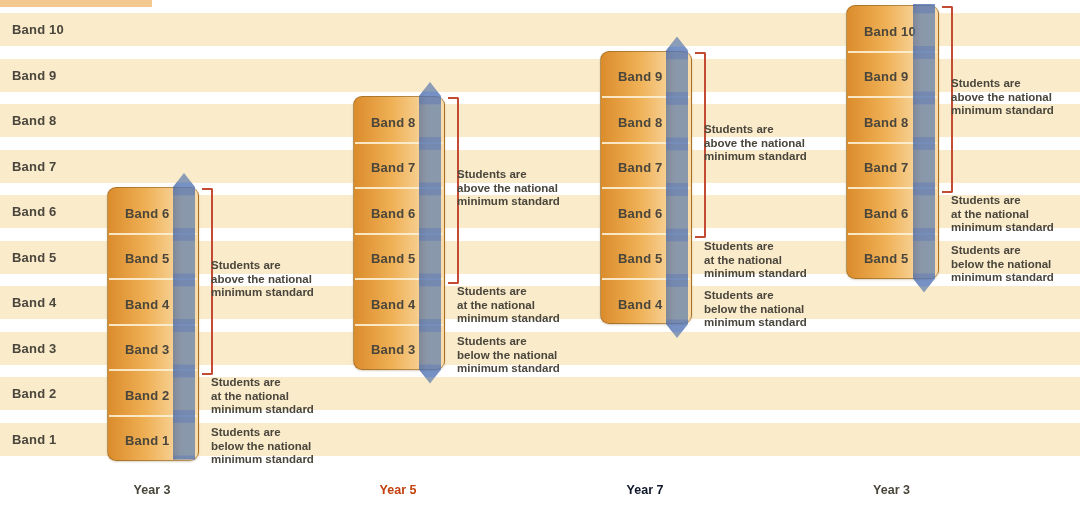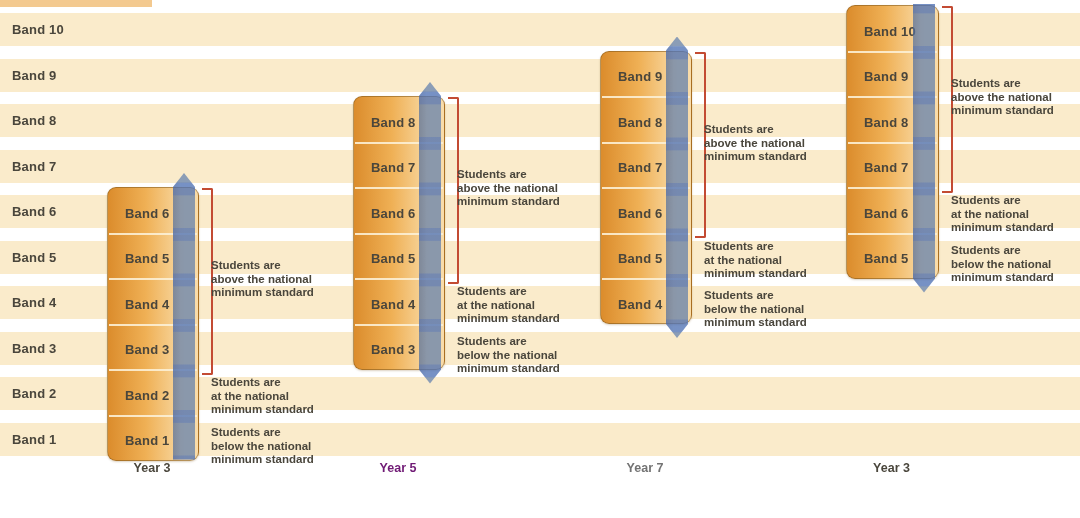--- a/index.html
+++ b/index.html
@@ -24,21 +24,21 @@
     font-size:13px;font-weight:bold;letter-spacing:.2px;white-space:nowrap;
   }
   .cell-divider{position:absolute;left:1px;right:1px;height:2px;background:rgba(252,240,213,.9);}
   .arrow{position:absolute;}
   .bracket{position:absolute;width:9px;border-style:solid;border-width:2px 2px 2px 0;border-radius:0 2px 2px 0;background:transparent;}
   .note{
     position:absolute;width:132px;
     font-size:11.5px;line-height:13.5px;font-weight:bold;
   }
   .year-label{
-    position:absolute;top:461px;width:120px;text-align:center;
+    position:absolute;top:483px;width:120px;text-align:center;
     font-size:12.5px;font-weight:bold;
   }
 </style>
 </head>
 <body>
 
 <div id="stage">
   <div id="top-partial" style="background: rgb(243, 201, 143);"></div>
   <div id="stripes">
       <div class="stripe" style="top: 13px; background: rgb(250, 235, 203);">
@@ -130,21 +130,21 @@
         <div class="note" style="left: 457px; top: 285px; color: rgb(74, 70, 60);">
           <div>Students are</div>
           <div>at the national</div>
           <div>minimum standard</div>
         </div>
         <div class="note" style="left: 457px; top: 335px; color: rgb(74, 70, 60);">
           <div>Students are</div>
           <div>below the national</div>
           <div>minimum standard</div>
         </div>
-        <div class="year-label" style="left: 338px; color: #701a75;">Year 5</div>
+        <div class="year-label" style="left: 338px; color: #c2410c;">Year 5</div>
       </div>
       <div>
         <div class="band-box" style="left: 600px; top: 50.5px; width: 90px; height: 271.5px; background: linear-gradient(90deg, rgb(219, 140, 44) 0%, rgb(239, 176, 85) 42%, rgb(249, 220, 169) 86%, rgb(249, 220, 169) 100%);">
           <div class="cell-label" style="top: 24.5px; color: rgb(74, 70, 60);">Band 9</div>
           <div class="cell-label" style="top: 70px; color: rgb(74, 70, 60);">Band 8</div>
           <div class="cell-divider" style="top: 44.5px;"></div>
           <div class="cell-label" style="top: 115.5px; color: rgb(74, 70, 60);">Band 7</div>
           <div class="cell-divider" style="top: 90px;"></div>
           <div class="cell-label" style="top: 161px; color: rgb(74, 70, 60);">Band 6</div>
           <div class="cell-divider" style="top: 135.5px;"></div>
@@ -163,21 +163,21 @@
         <div class="note" style="left: 704px; top: 240px; color: rgb(74, 70, 60);">
           <div>Students are</div>
           <div>at the national</div>
           <div>minimum standard</div>
         </div>
         <div class="note" style="left: 704px; top: 289px; color: rgb(74, 70, 60);">
           <div>Students are</div>
           <div>below the national</div>
           <div>minimum standard</div>
         </div>
-        <div class="year-label" style="left: 585px; color: #737373;">Year 7</div>
+        <div class="year-label" style="left: 585px; color: #0f172a;">Year 7</div>
       </div>
       <div>
         <div class="band-box" style="left: 846px; top: 5px; width: 91px; height: 271.5px; background: linear-gradient(90deg, rgb(219, 140, 44) 0%, rgb(239, 176, 85) 42%, rgb(249, 220, 169) 86%, rgb(249, 220, 169) 100%);">
           <div class="cell-label" style="top: 24.5px; color: rgb(74, 70, 60);">Band 10</div>
           <div class="cell-label" style="top: 70px; color: rgb(74, 70, 60);">Band 9</div>
           <div class="cell-divider" style="top: 44.5px;"></div>
           <div class="cell-label" style="top: 115.5px; color: rgb(74, 70, 60);">Band 8</div>
           <div class="cell-divider" style="top: 90px;"></div>
           <div class="cell-label" style="top: 161px; color: rgb(74, 70, 60);">Band 7</div>
           <div class="cell-divider" style="top: 135.5px;"></div>

